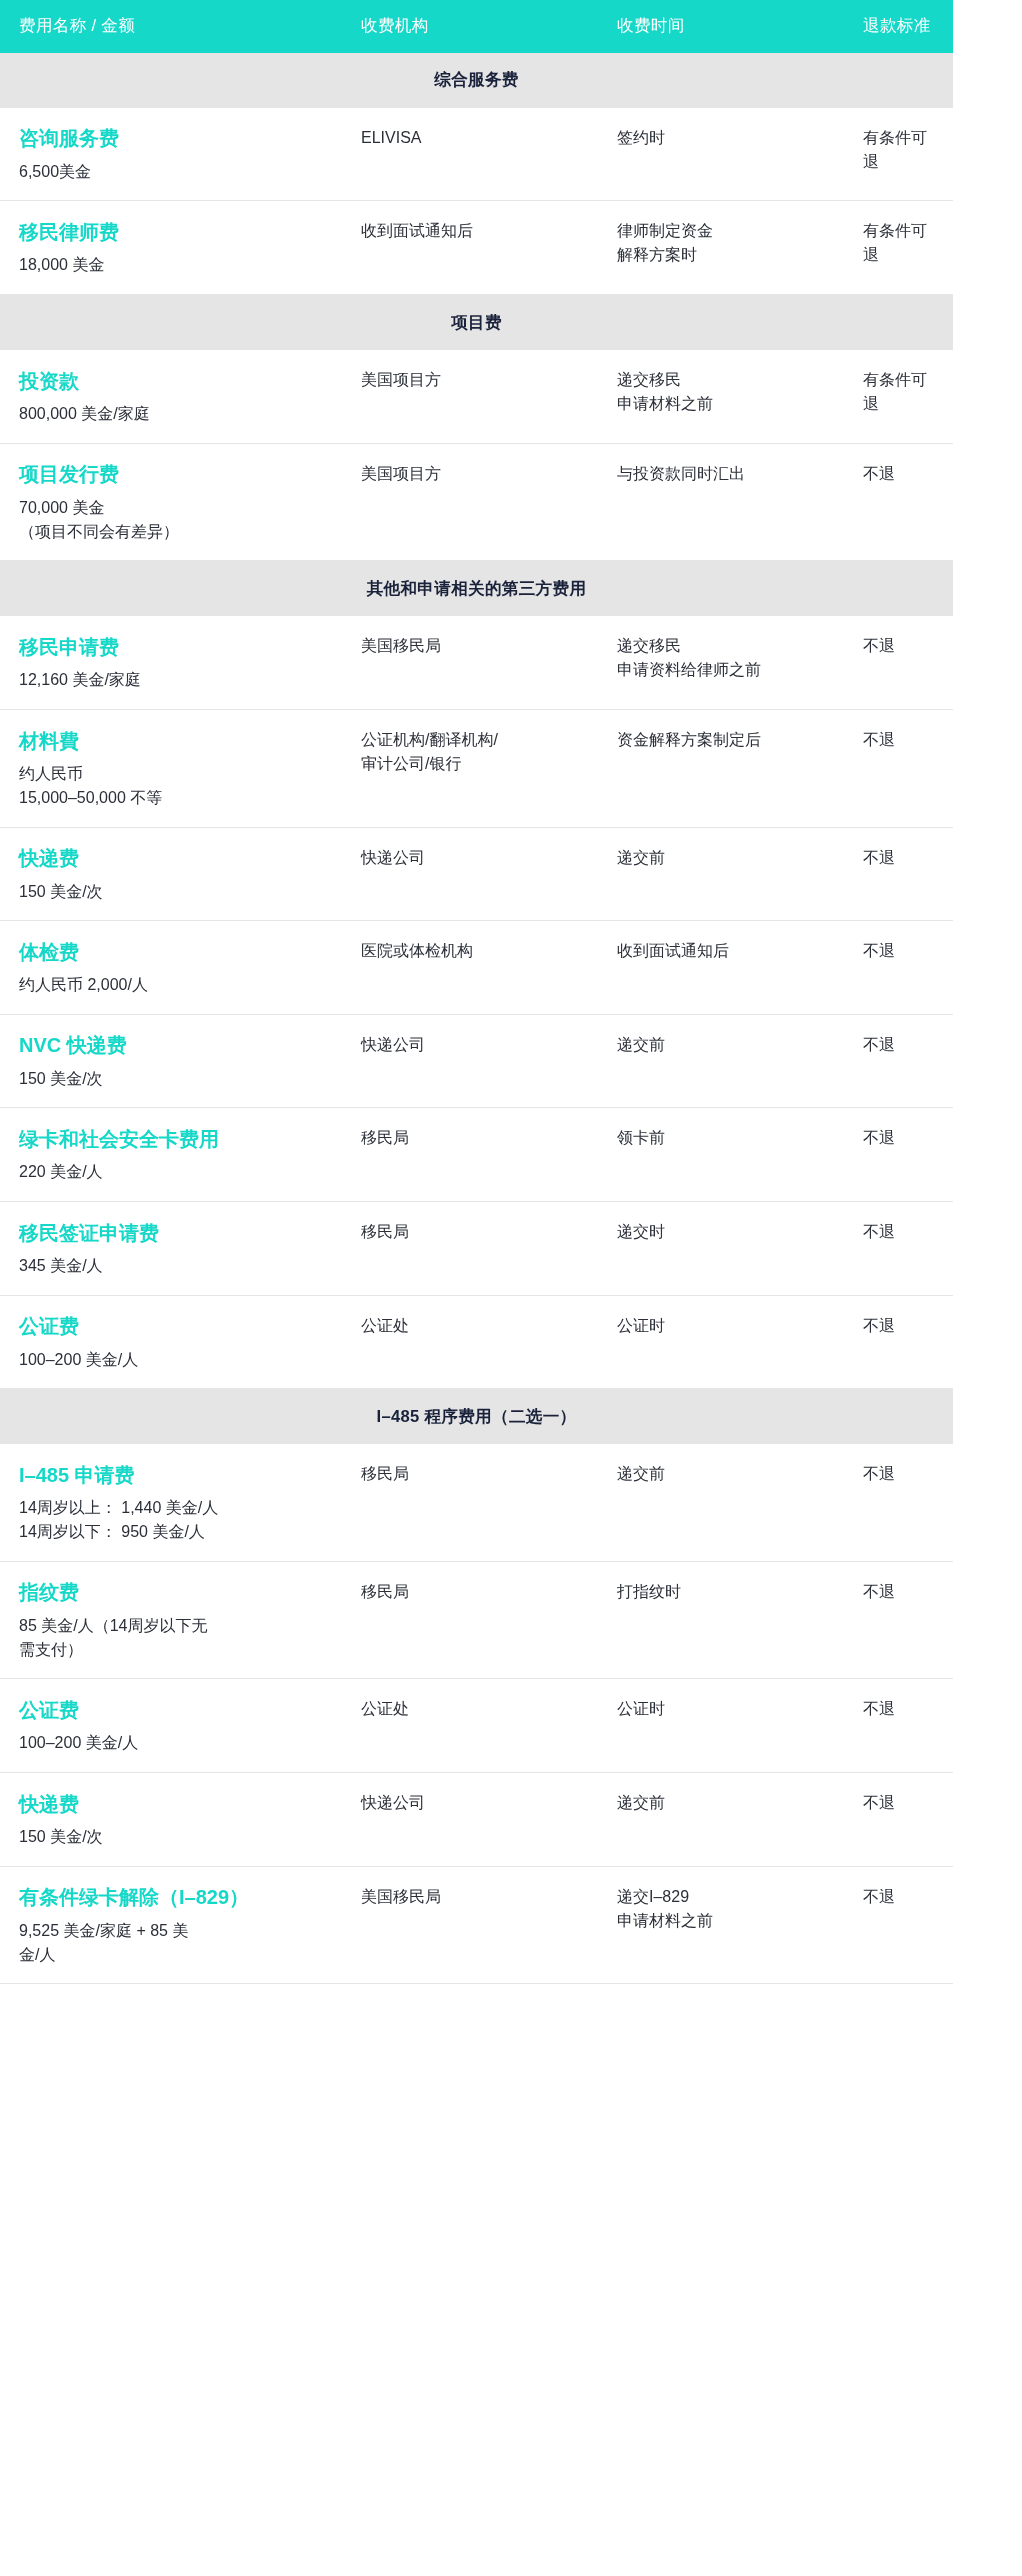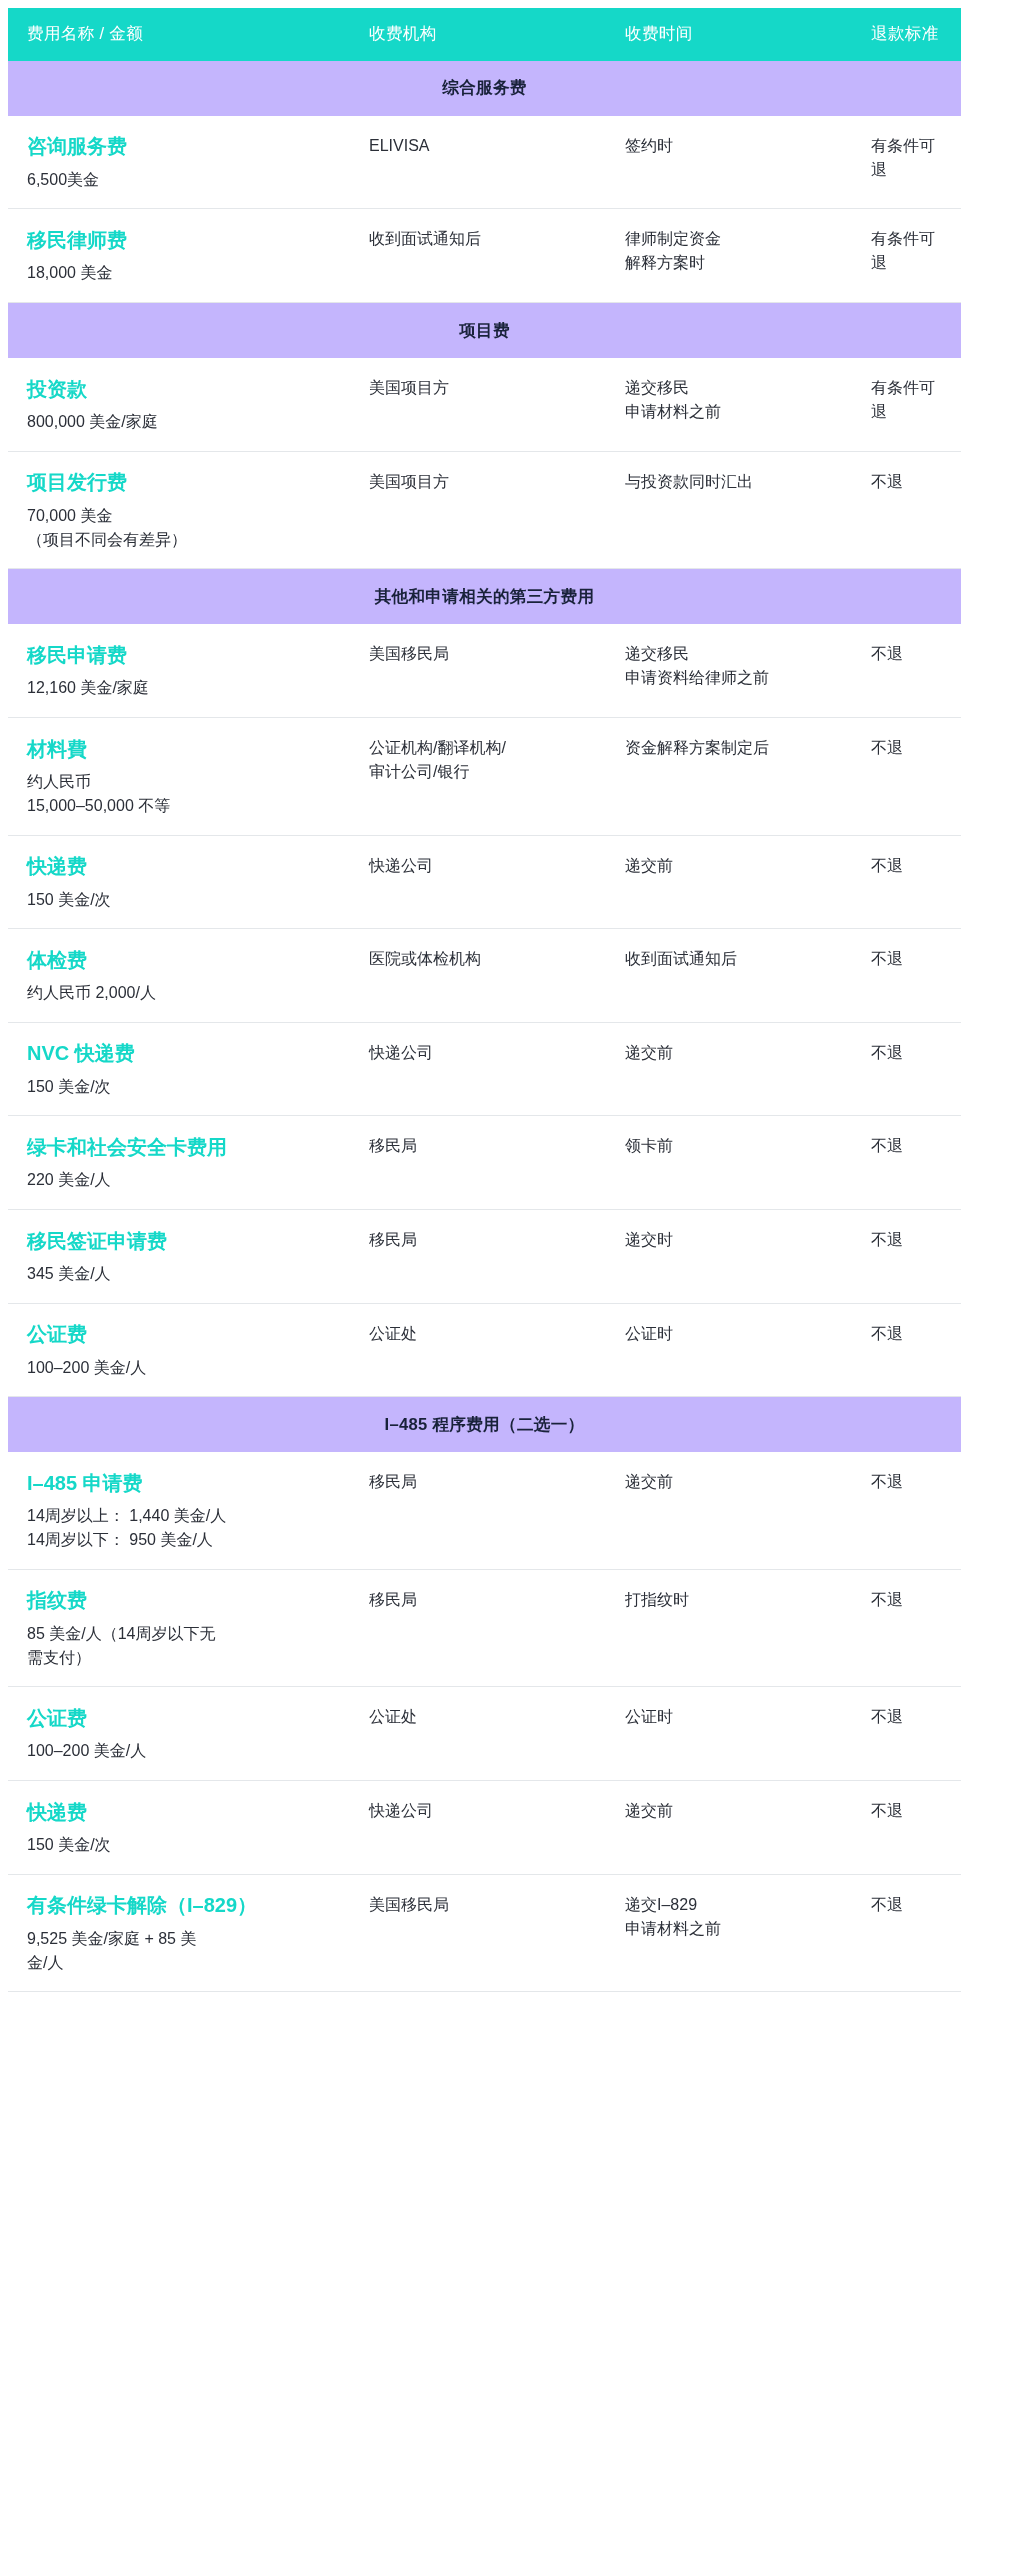--- a/index.html
+++ b/index.html
@@ -7,21 +7,21 @@
     padding: 0;
     background: #ffffff;
   }
   body {
     font-family: "Liberation Sans", "DejaVu Sans", sans-serif;
     width: 1022px;
   }
   .page {
     width: 992px;
     box-sizing: border-box;
-    padding: 8px;
+    padding: 0;
   }
   table.fee-table {
     border-collapse: collapse;
     width: 952px;
     margin: 0;
     table-layout: fixed;
   }
   table.fee-table col.c1 { width: 342px; }
   table.fee-table col.c2 { width: 256px; }
   table.fee-table col.c3 { width: 246px; }
@@ -34,21 +34,21 @@
     font-weight: normal;
     text-align: left;
     padding: 15.3px 0 15.3px 19px;
     height: 45px;
     box-sizing: border-box;
     vertical-align: middle;
     letter-spacing: 0.3px;
   }
 
   tr.section-row td {
-    background: #c4b5fd;
+    background: #e5e5e5;
     text-align: center;
     font-size: 16.6px;
     font-weight: bold;
     color: #19223a;
     padding: 16.6px 0;
     height: 49px;
     box-sizing: border-box;
     vertical-align: middle;
     letter-spacing: 0.3px;
   }

